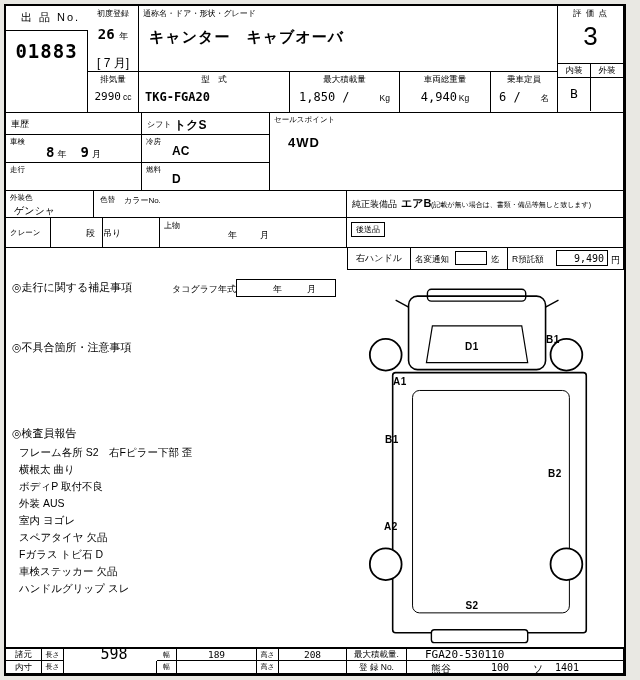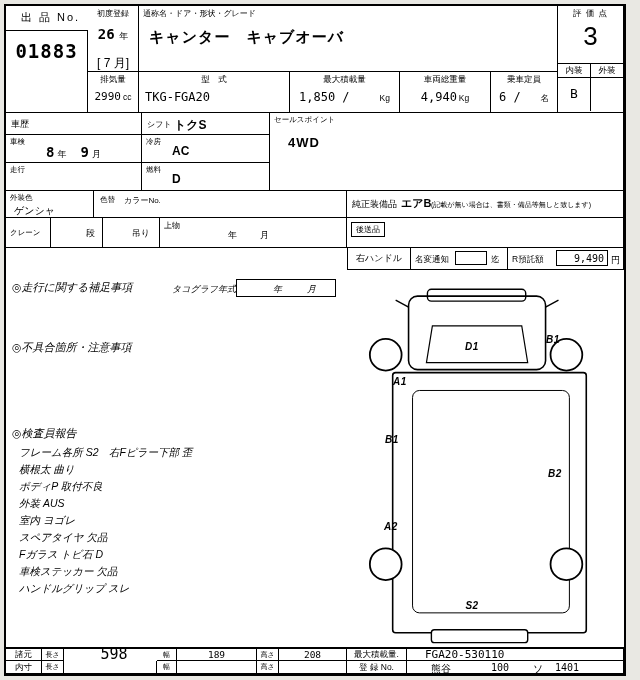--- a/index.html
+++ b/index.html
@@ -10,21 +10,21 @@
   }
   .form {
     position:absolute; left:4px; top:4px; width:622px; height:672px;
     background:#fff; border:2px solid #000; overflow:hidden;
   }
   .cell {
     position:absolute; background:#fff;
     border-right:1px solid #000; border-bottom:1px solid #000;
   }
   .bl { border-left:1px solid #000; }
-  .nb { position:absolute; background:transparent;font-style:italic; }
+  .nb { position:absolute; background:transparent; }
   .tc { text-align:center; }
   .b { font-weight:bold; }
   .mono { font-family:"DejaVu Sans Mono","Liberation Mono",monospace; }
   .corner { position:absolute; top:2px; left:4px; font-size:7.5px; }
   .sl { display:block; text-align:center; font-size:8.5px; padding-top:2px; }
   .sv { display:flex; align-items:baseline; justify-content:center; gap:2px; margin-top:4px; font-size:12px; }
   .unit { font-size:8.5px; }
   .report-item { font-size:10.5px; line-height:17px; white-space:pre-wrap; }
   .dmg { position:absolute; transform:translate(-50%,-50%); font-size:10px; font-weight:600; letter-spacing:0.5px; }
   .thickline { position:absolute; background:#000; }
@@ -71,21 +71,21 @@
   <div class="cell" style="left:82px;top:66px;width:51px;height:41px">
     <span class="sl">排気量</span>
     <div class="sv">
       <span class="mono" style="font-size:11px">2990</span>
       <span class="unit">cc</span>
     </div>
   </div>
   <div class="cell" style="left:133px;top:66px;width:151px;height:41px">
     <span class="sl">型　式</span>
     <div class="sv" style="justify-content:flex-start;padding-left:6px">
-      <span class="mono" style="font-size:12px;font-weight:400">TKG-FGA20</span>
+      <span class="mono" style="font-size:12px;font-weight:700">TKG-FGA20</span>
     </div>
   </div>
   <div class="cell" style="left:284px;top:66px;width:110px;height:41px">
     <span class="sl">最大積載量</span>
     <div class="sv" style="justify-content:space-between;padding:0 9px">
       <span class="mono" style="font-size:12px">1,850 /</span>
       <span class="unit">Kg</span>
     </div>
   </div>
   <div class="cell" style="left:394px;top:66px;width:91px;height:41px">
@@ -149,21 +149,21 @@
   </div>
   <div class="cell" style="left:341px;top:185px;width:277px;height:27px;white-space:nowrap;overflow:hidden">
     <span style="position:absolute;left:5px;top:7px;font-size:9px">純正装備品</span>
     <span class="b" style="position:absolute;left:54px;top:5px;font-size:11px">エアB</span>
     <span style="position:absolute;left:84px;top:9px;font-size:7px">(記載が無い場合は、書類・備品等無しと致します)</span>
   </div>
 
   <div class="cell" style="left:0;top:212px;width:154px;height:30px;display:flex">
     <div style="width:44px;font-size:7.5px;padding:10px 0 0 4px">クレーン</div>
     <div style="width:52px;border-left:1px solid #000;font-size:9px;text-align:right;padding:9px 7px 0 0">段</div>
-    <div style="flex:1;border-left:1px solid #000;font-size:9px;text-align:right;padding:9px 9px 0 0">吊り</div>
+    <div style="flex:1;border-left:1px solid #000;font-size:9px;text-align:left;padding:9px 9px 0 0">吊り</div>
   </div>
   <div class="cell" style="left:154px;top:212px;width:187px;height:30px">
     <span class="corner" style="font-size:8px">上物</span>
     <span style="position:absolute;left:68px;top:11px;font-size:9px">年</span>
     <span style="position:absolute;left:100px;top:11px;font-size:9px">月</span>
   </div>
   <div class="cell" style="left:341px;top:212px;width:277px;height:30px">
     <span style="display:inline-block;border:1px solid #000;font-size:8px;padding:1px 4px;margin:4px 0 0 4px">後送品</span>
   </div>
 

